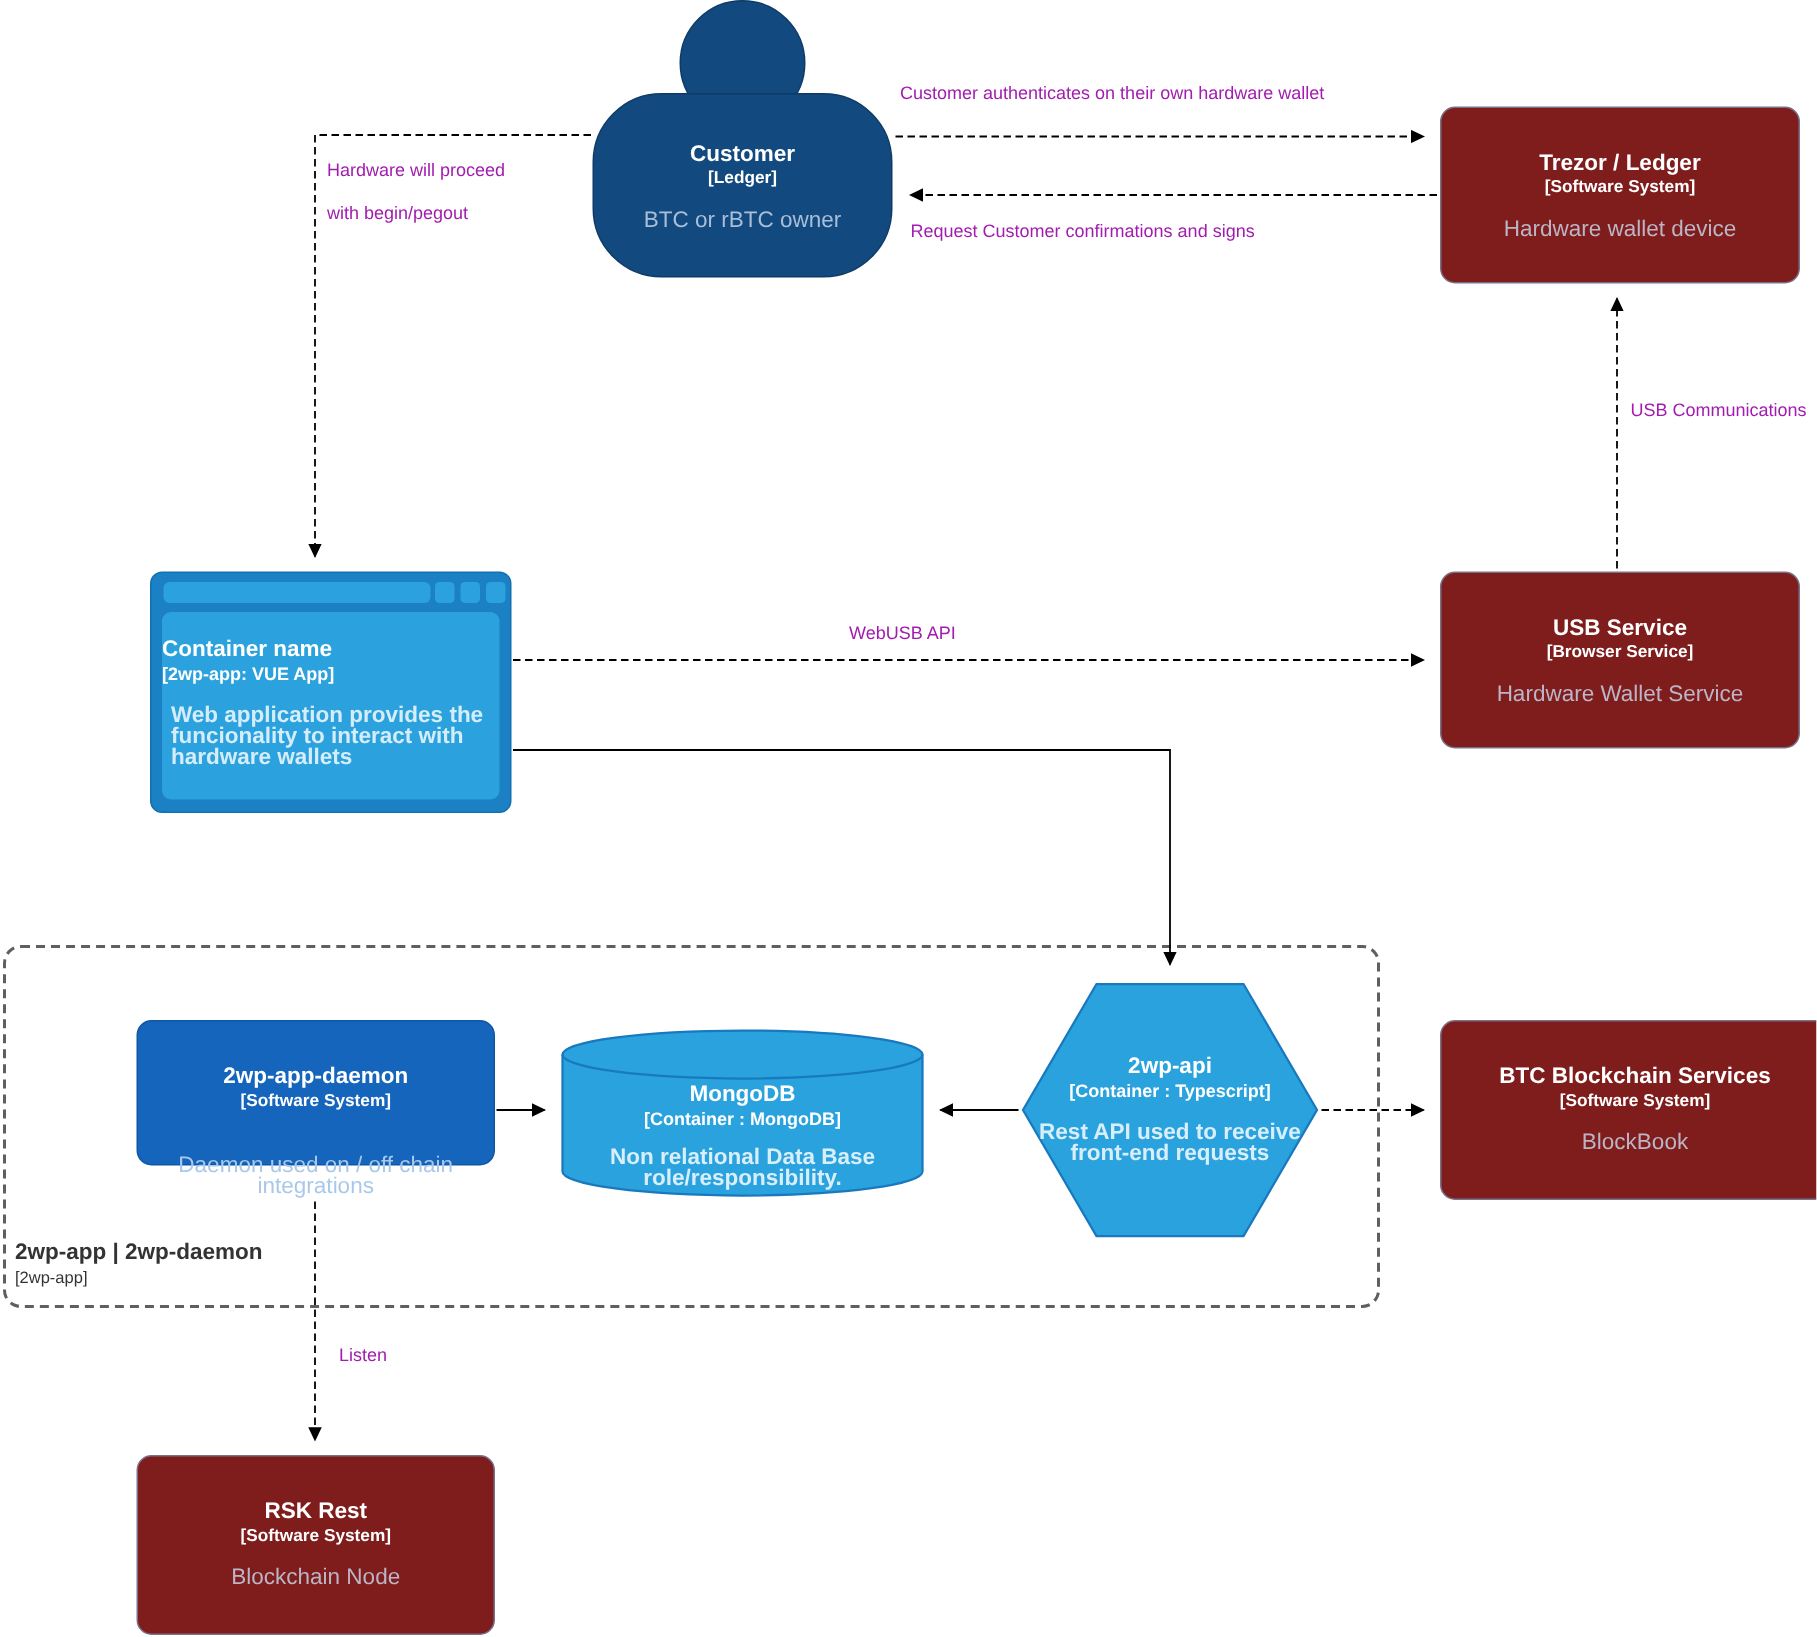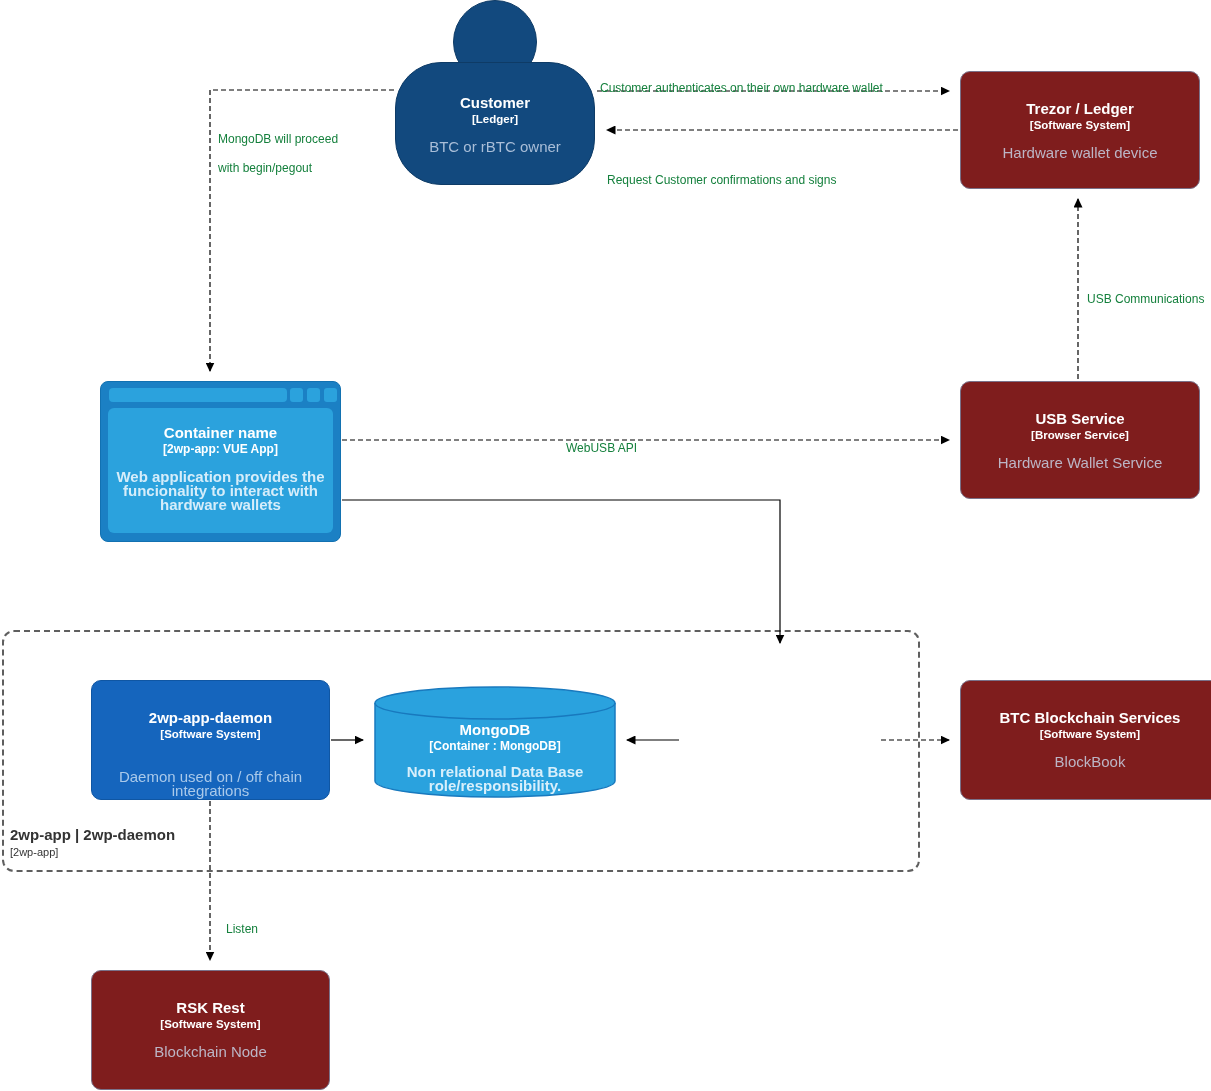--- a/index.html
+++ b/index.html
@@ -21,35 +21,35 @@
   .person-body{position:absolute;left:395px;top:62px;width:200px;height:123px;border-radius:46px;
     background:#12497E;border:1px solid #0E3B66;padding-top:31px;text-align:center;color:#fff;box-sizing:border-box;}
   .person-body .d{color:#A9BED8;}
 
   
   .browser{position:absolute;left:100px;top:381px;width:241px;height:161px;background:#1B80C4;
     border:1px solid #1271B1;border-radius:8px;box-sizing:border-box;}
   .addr{position:absolute;left:8px;top:6px;width:178px;height:14px;background:#2BA2DD;border-radius:4px;}
   .wbtn{position:absolute;top:6px;width:13px;height:14px;background:#2BA2DD;border-radius:3px;}
   .panel{position:absolute;left:7px;top:26px;width:225px;height:125px;background:#2BA2DD;border-radius:6px;
-    text-align:center;color:#fff;padding-top:16px;box-sizing:border-box;}
+    color:#fff;padding-top:16px;box-sizing:border-box;}
   .panel .d{color:#D5EDFA;font-weight:bold;padding:0 6px;}
 
   
   .daemon{background:#1565BD;border:1px solid #0F56A3;border-radius:10px;padding-top:28px;}
   .daemon .d{color:#A9C9EA;margin-top:28px;}
 
   
   .shape-wrap{position:absolute;}
   .shape-wrap svg{position:absolute;left:0;top:0;}
   .shape-text{position:absolute;left:0;right:0;text-align:center;color:#fff;}
   .shape-text .d{color:#D8EFFB;font-weight:bold;}
 
   
-  .elabel{position:absolute;font-size:12px;color:#15803d;white-space:nowrap;margin-top:26px;}
+  .elabel{position:absolute;font-size:12px;color:#a21caf;white-space:nowrap;}
 
   
   .boundary{position:absolute;left:2px;top:630px;width:918px;height:242px;border:2px dashed #5F5F5F;
     border-radius:12px;box-sizing:border-box;}
   .btitle{position:absolute;left:10px;top:826px;font-size:15px;font-weight:bold;color:#333;}
   .bsub{position:absolute;left:10px;top:846px;font-size:11px;color:#333;}
 
   .edges{position:absolute;left:0;top:0;pointer-events:none;}
 </style>
 </head>
@@ -74,21 +74,21 @@
     <path d="M342,440 H949" stroke="#000" stroke-width="1.2" fill="none" stroke-dasharray="5 3" marker-end="url(#arr)"></path>
     <path d="M342,500 H780 V643" stroke="#000" stroke-width="1.2" fill="none" marker-end="url(#arr)"></path>
     <path d="M331,740 H363" stroke="#000" stroke-width="1.2" fill="none" marker-end="url(#arr)"></path>
     <path d="M679,740 H627" stroke="#000" stroke-width="1.2" fill="none" marker-end="url(#arr)"></path>
     <path d="M881,740 H949" stroke="#000" stroke-width="1.2" fill="none" stroke-dasharray="5 3" marker-end="url(#arr)"></path>
     <path d="M210,801 V960" stroke="#000" stroke-width="1.2" fill="none" stroke-dasharray="5 3" marker-end="url(#arr)"></path>
   </svg>
 
   <div class="elabel" style="left:600px;top:55px;">Customer authenticates on their own hardware wallet</div>
   <div class="elabel" style="left:607px;top:147px;">Request Customer confirmations and signs</div>
-  <div class="elabel" style="left:218px;top:106px;">MongoDB will proceed</div>
+  <div class="elabel" style="left:218px;top:106px;">Hardware will proceed</div>
   <div class="elabel" style="left:218px;top:135px;">with begin/pegout</div>
   <div class="elabel" style="left:1087px;top:266px;">USB Communications</div>
   <div class="elabel" style="left:566px;top:415px;">WebUSB API</div>
   <div class="elabel" style="left:226px;top:896px;">Listen</div>
 
   <div>
     <div class="person-head"></div>
     <div class="person-body">
       <div class="t">Customer</div>
       <div class="s">[Ledger]</div>
@@ -113,38 +113,48 @@
       <div class="d">Web application provides the funcionality to interact with hardware wallets</div>
     </div>
   </div>
 
   <div class="node ext" style="left:960px;top:381px;width:240px;height:118px;">
     <div class="t">USB Service</div>
     <div class="s">[Browser Service]</div>
     <div class="d">Hardware Wallet Service</div>
   </div>
 
-  <div class="node daemon" style="left:91px;top:680px;width:239px;height:120px;">
+  <div class="node daemon" style="left:91px;top:680px;width:239px;height:97px;">
     <div class="t">2wp-app-daemon</div>
     <div class="s">[Software System]</div>
     <div class="d">Daemon used on / off chain integrations</div>
   </div>
 
   <div class="shape-wrap" style="left:373px;top:685px;width:244px;height:114px;">
     <svg width="244" height="114">
       <path d="M2,18 L2,96 A120,16 0 0 0 242,96 L242,18" fill="#2AA2DE" stroke="#1879BE" stroke-width="1.5"></path>
       <ellipse cx="122" cy="18" rx="120" ry="16" fill="#2AA2DE" stroke="#1879BE" stroke-width="1.5"></ellipse>
     </svg>
     <div class="shape-text" style="top:36px;">
       <div class="t">MongoDB</div>
       <div class="s" style="font-size:12px;font-weight:bold;">[Container : MongoDB]</div>
       <div class="d" style="margin-top:11px;padding:0 4px;">Non relational Data Base role/responsibility.</div>
     </div>
   </div>
 
+  <div class="shape-wrap" style="left:680px;top:654px;width:200px;height:172px;">
+    <svg width="200" height="172">
+      <polygon points="51,2 149,2 198,86 149,170 51,170 2,86" fill="#2AA2DE" stroke="#1879BE" stroke-width="1.5"></polygon>
+    </svg>
+    <div class="shape-text" style="top:48px;">
+      <div class="t">2wp-api</div>
+      <div class="s" style="font-size:12px;font-weight:bold;">[Container : Typescript]</div>
+      <div class="d" style="padding:0 8px;">Rest API used to receive front-end requests</div>
+    </div>
+  </div>
 
   <div class="node ext" style="left:960px;top:680px;width:260px;height:120px;">
     <div class="t">BTC Blockchain Services</div>
     <div class="s">[Software System]</div>
     <div class="d">BlockBook</div>
   </div>
 
   <div class="node ext" style="left:91px;top:970px;width:239px;height:120px;">
     <div class="t">RSK Rest</div>
     <div class="s">[Software System]</div>

